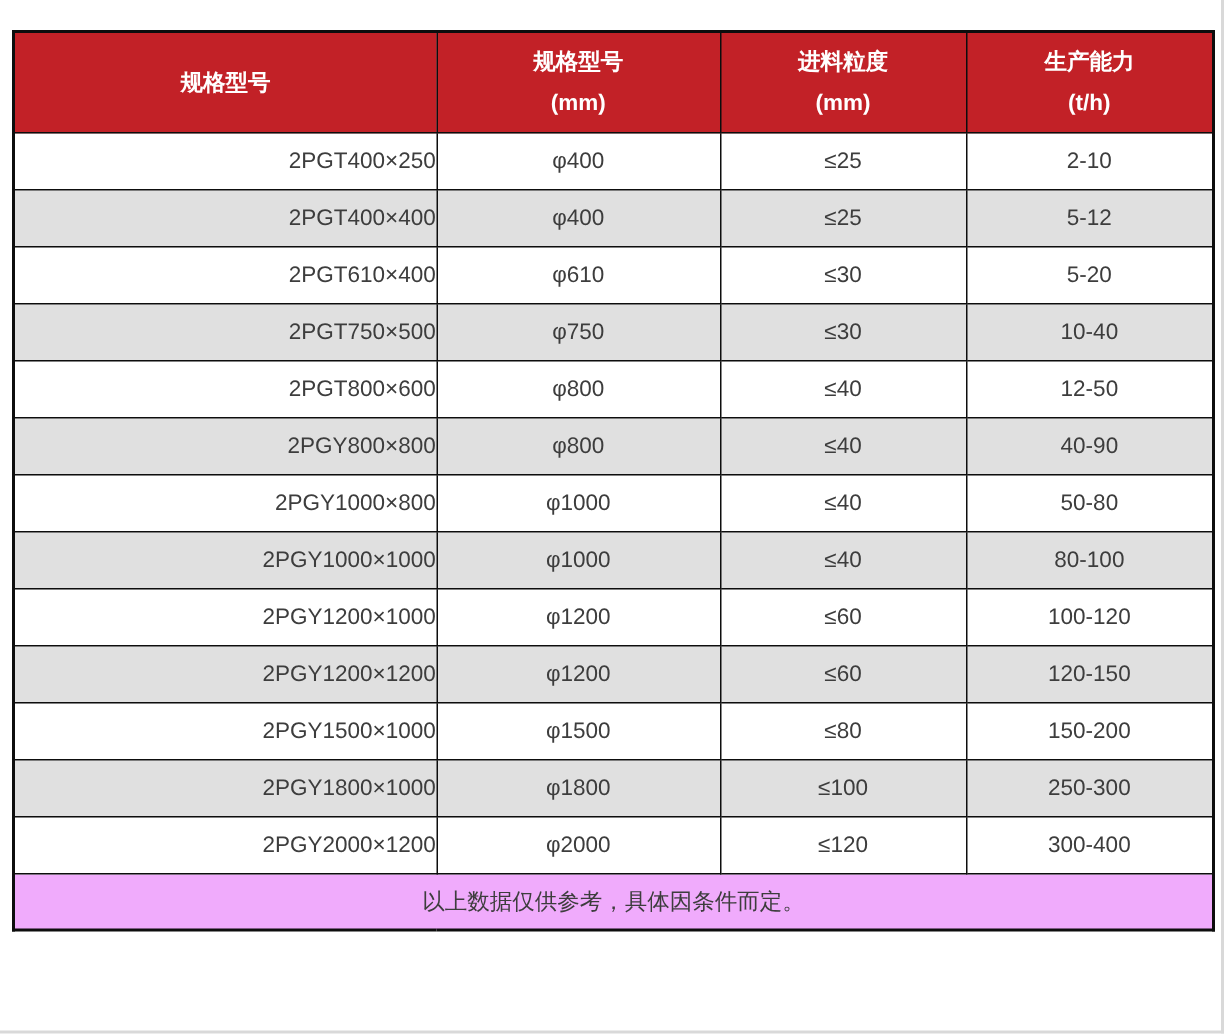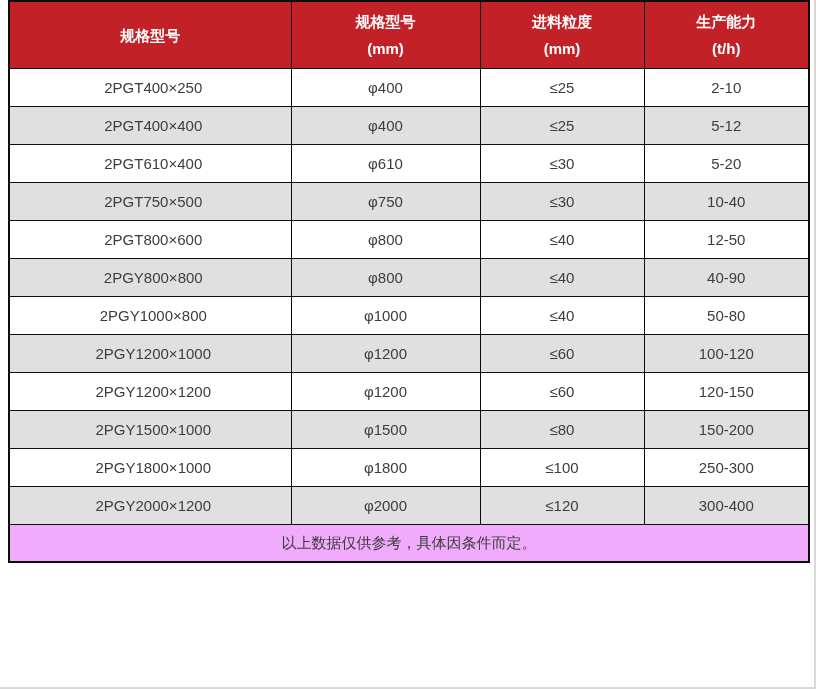--- a/index.html
+++ b/index.html
@@ -34,21 +34,21 @@
     position: absolute;
     left: 0;
     bottom: 0;
     width: 100%;
     height: 2px;
     background: #d9d9d9;
   }
   table.spec-table {
     position: absolute;
     left: 8px;
-    top: 0;
+    top: 20px;
     width: 800px;
     border-collapse: collapse;
     table-layout: fixed;
     border: 2px solid var(--border-color);
   }
   .spec-table th {
     background: var(--header-bg);
     color: var(--header-text);
     font-weight: bold;
     font-size: 15px;
@@ -76,21 +76,21 @@
     color: var(--body-text);
     text-align: center;
     padding: 0;
     background: var(--row-bg);
     vertical-align: middle;
   }
   .spec-table tbody tr:nth-child(even) td {
     background: var(--row-alt-bg);
   }
   .spec-table tbody td.col-0 {
-    text-align: center;
+    text-align: right;
     padding-left: 6px;
   }
   .spec-table tfoot td {
     height: 36px;
     text-align: center;
     background: #f0abfc;
     color: var(--body-text);
     font-size: 15px;
   }
 </style>
@@ -168,20 +168,26 @@
         <td class="col-2">≤40</td>
         <td class="col-3">40-90</td>
       </tr>
       <tr>
         <td class="col-0">2PGY1000×800</td>
         <td class="col-1">φ1000</td>
         <td class="col-2">≤40</td>
         <td class="col-3">50-80</td>
       </tr>
       <tr>
+        <td class="col-0">2PGY1000×1000</td>
+        <td class="col-1">φ1000</td>
+        <td class="col-2">≤40</td>
+        <td class="col-3">80-100</td>
+      </tr>
+      <tr>
         <td class="col-0">2PGY1200×1000</td>
         <td class="col-1">φ1200</td>
         <td class="col-2">≤60</td>
         <td class="col-3">100-120</td>
       </tr>
       <tr>
         <td class="col-0">2PGY1200×1200</td>
         <td class="col-1">φ1200</td>
         <td class="col-2">≤60</td>
         <td class="col-3">120-150</td>

